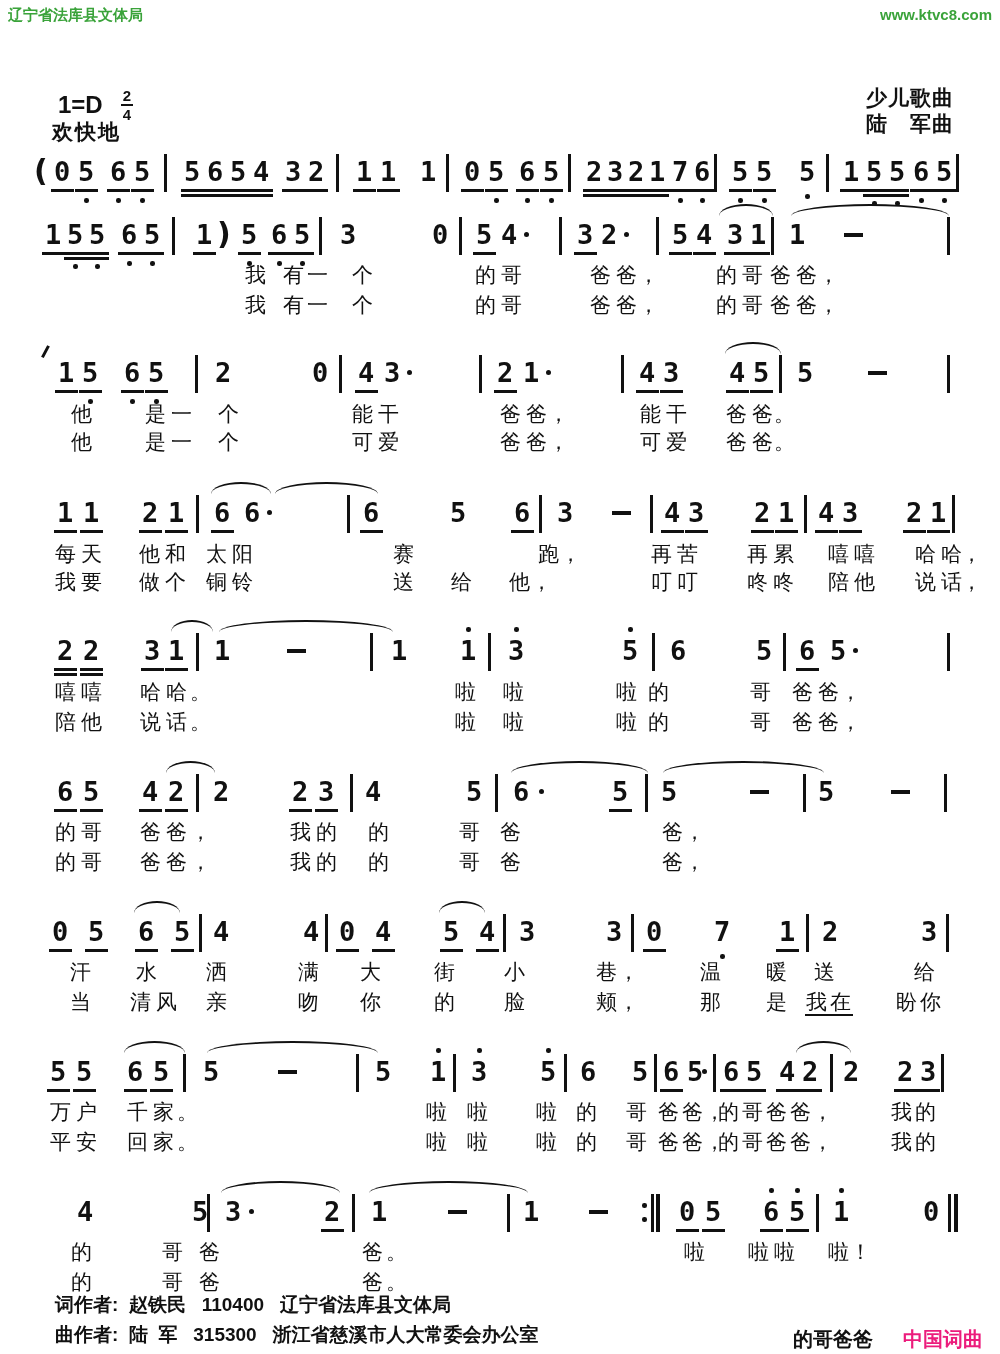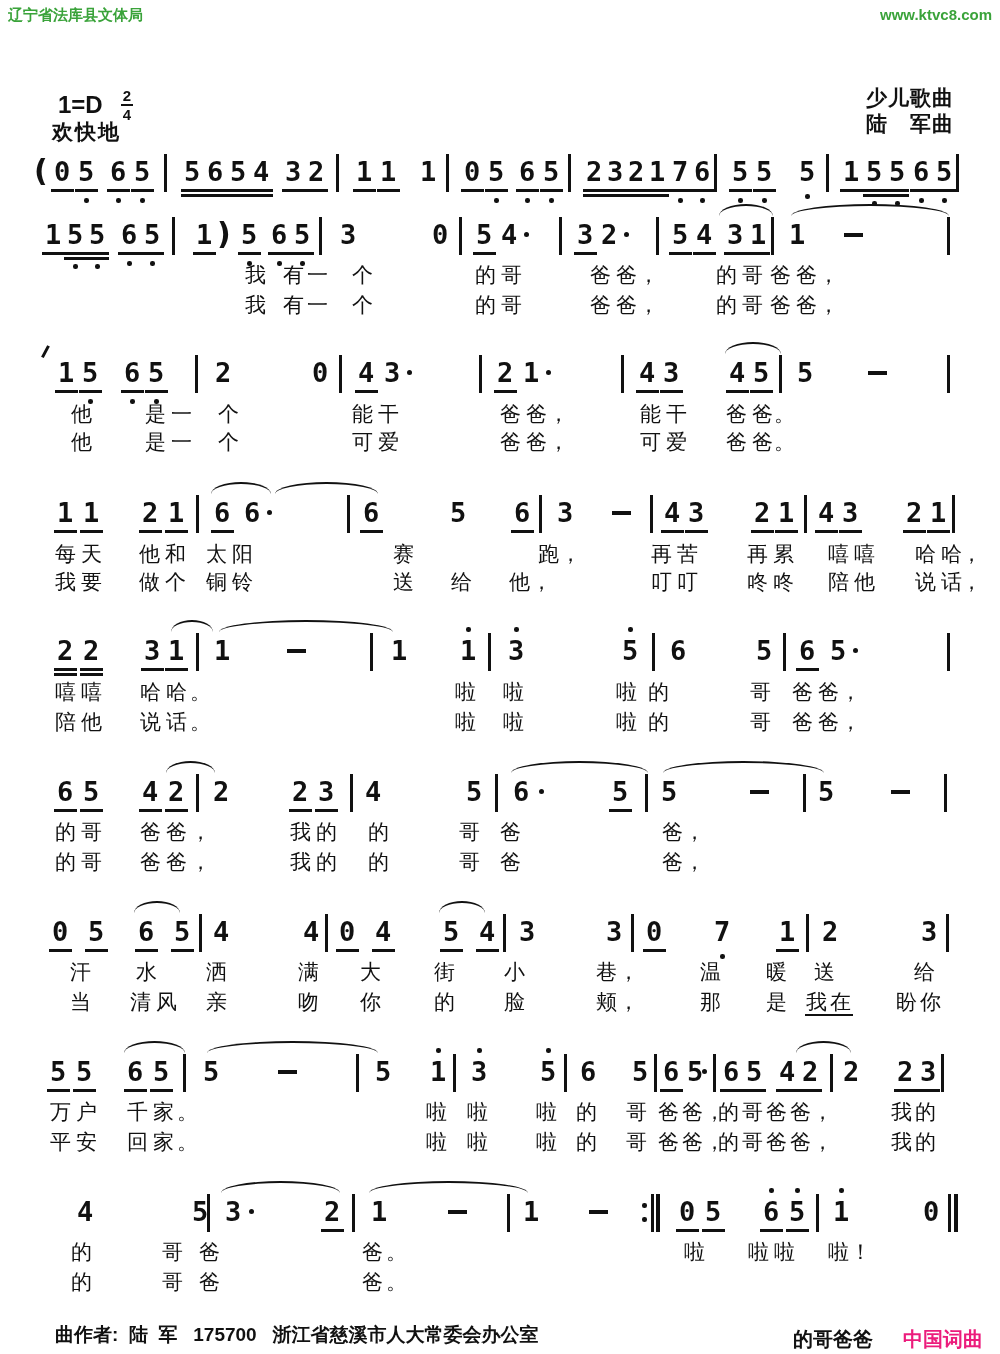--- a/index.html
+++ b/index.html
@@ -696,18 +696,19 @@
       <div class="lyr" style="left: 774px; top: 1240px;">啦</div>
       <div class="lyr" style="left: 828px; top: 1240px;">啦</div>
       <div class="lyr" style="left: 850px; top: 1240px;">！</div>
       <div class="lyr" style="left: 71px; top: 1270px;">的</div>
       <div class="lyr" style="left: 162px; top: 1270px;">哥</div>
       <div class="lyr" style="left: 199px; top: 1270px;">爸</div>
       <div class="lyr" style="left: 362px; top: 1270px;">爸</div>
       <div class="lyr" style="left: 386px; top: 1270px;">。</div>
     </div>
 
-  <div class="abs footerline" style="left:55px;top:1322px;">曲作者:  陆  军   175700   浙江省慈溪市人大常委会办公室</div>
+  <div class="abs footerline" style="left:55px;top:1292px;">词作者:  赵铁民   110400   辽宁省法库县文体局</div>
+  <div class="abs footerline" style="left:55px;top:1322px;">曲作者:  陆  军   315300   浙江省慈溪市人大常委会办公室</div>
 
   <div class="abs src-black" style="left:793px;top:1326px;">的哥爸爸</div>
   <div class="abs src-pink" style="left: 903px; top: 1326px; color: rgb(236, 28, 124);">中国词曲网</div>
 
 </div>
 
 </body></html>

